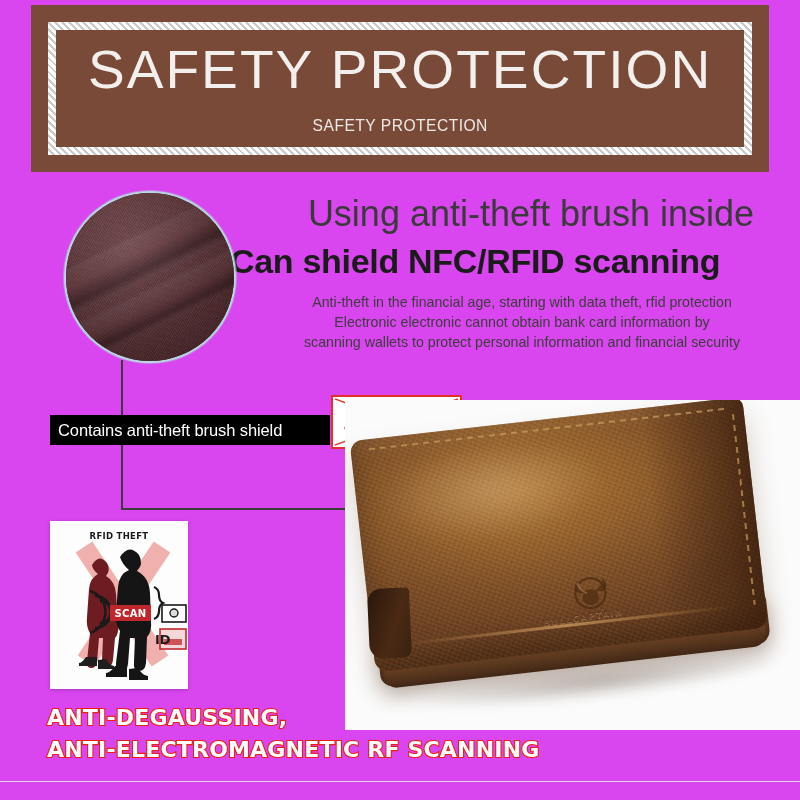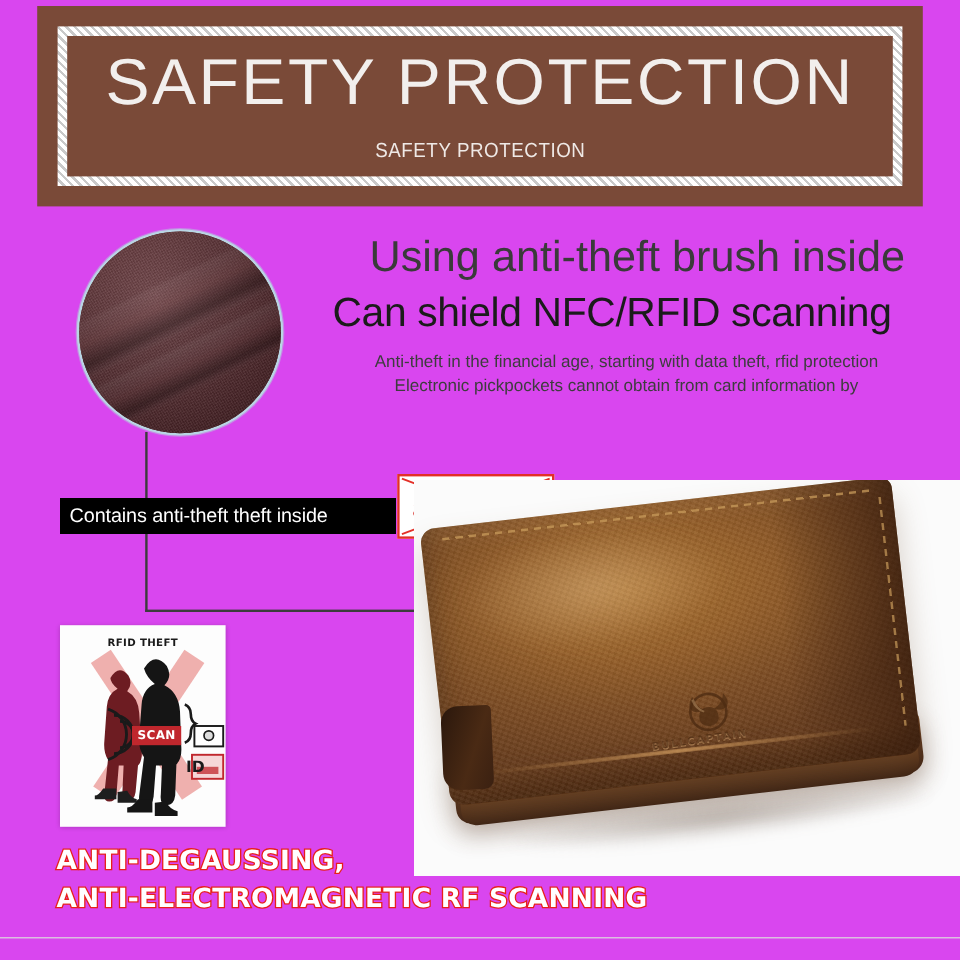--- a/index.html
+++ b/index.html
@@ -51,22 +51,21 @@
 
   
   .head-light{
     position:absolute;left:276px;top:193px;width:510px;
     text-align:center;
     font-size:36px;color:#3a3a3a;font-weight:300;
     letter-spacing:0px;white-space:nowrap;
   }
   .head-bold{
     position:absolute;left:230px;top:242px;width:560px;
-    text-align:center;
-    font-size:34px;color:#1b1b1b;font-weight:400;
+    font-size:34px;color:#1b1b1b;font-weight:700;
     letter-spacing:-0.3px;white-space:nowrap;
   }
   .para{
     position:absolute;left:258px;top:292px;width:528px;
     text-align:center;
     font-size:14.2px;color:#3d3d3d;line-height:20px;
   }
   .para div{white-space:nowrap;}
 
   
@@ -291,35 +290,36 @@
         <div class="banner-sub">SAFETY PROTECTION</div>
       </div>
     </div>
   </div>
 
   <div class="head-light">Using anti-theft brush inside</div>
   <div class="head-bold">Can shield NFC/RFID scanning</div>
 
   <div class="para">
     <div>Anti-theft in the financial age, starting with data theft, rfid protection</div>
-    <div>Electronic pickpockets cannot obtain from card information by</div>
+    <div>Electronic electronic cannot obtain bank card information by</div>
+    <div>scanning wallets to protect personal information and financial   security</div>
   </div>
 
   <div class="fabric">
     <div class="weave"></div>
     <div class="foldA"></div>
     <div class="foldB"></div>
     <div class="shade"></div>
   </div>
 
   <div class="line-v"></div>
   <div class="line-h"></div>
   <div class="dot"></div>
 
-  <div class="blacklabel">Contains anti-theft theft inside</div>
+  <div class="blacklabel">Contains anti-theft brush shield</div>
 
   <div class="rfid">
     <svg class="waves" viewBox="0 0 34 30">
       <g fill="none" stroke="#d8312b" stroke-width="4.2" stroke-linecap="round">
         <path d="M8 26 A10 10 0 0 1 18 16"></path>
         <path d="M8 19 A17 17 0 0 1 25 9" stroke-width="4"></path>
         <path d="M8 12 A24 24 0 0 1 31 3" stroke-width="3.6"></path>
       </g>
       <circle cx="8" cy="26" r="2.6" fill="#d8312b"></circle>
     </svg>

